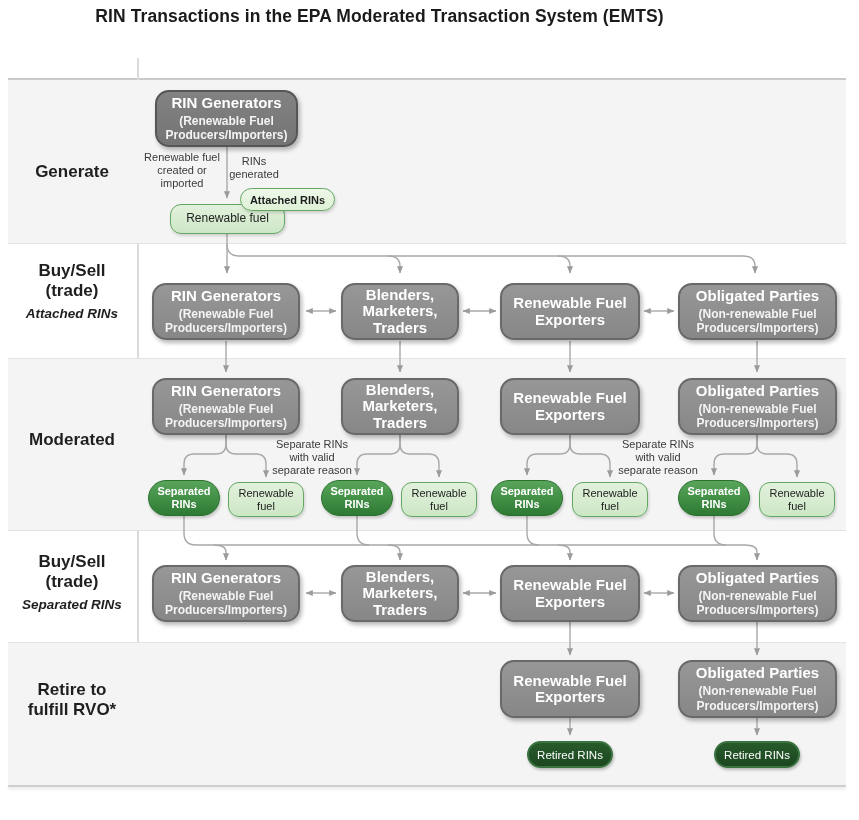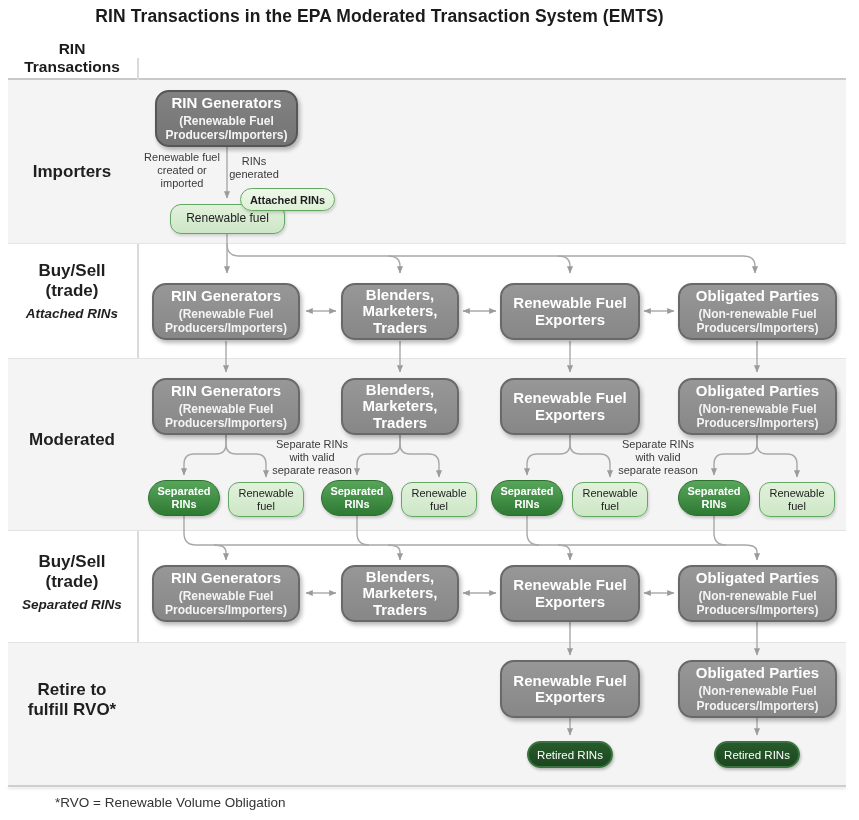--- a/index.html
+++ b/index.html
@@ -46,22 +46,20 @@
     box-shadow:1px 2px 3px rgba(0,0,0,0.25);box-sizing:border-box;}
   .connectors{position:absolute;left:0;top:0;z-index:1;}
   .footnote{position:absolute;left:55px;top:795px;font-size:13.5px;color:#333;}
 </style>
 </head>
 <body>
 
 <div class="canvas">
 
   <div class="title">RIN Transactions in the EPA Moderated Transaction System (EMTS)</div>
-  <div class="colhead pre">RIN
-Transactions</div>
   <div class="hline"></div>
   <div class="vline"></div>
 
   <div class="rowbg shade" style="top:80px;height:163px;"></div>
   <div class="rowbg rowsep" style="top:243px;height:115px;"></div>
   <div class="rowbg shade rowsep" style="top:358px;height:172px;"></div>
   <div class="rowbg rowsep" style="top:530px;height:112px;"></div>
   <div class="rowbg shade rowsep" style="top:642px;height:143px;"></div>
   <div class="bottomline"></div>
 
@@ -111,21 +109,21 @@
       <path d="M644,593 H674" marker-start="url(#ah)" marker-end="url(#ah)"></path>
 
       <path d="M570,622 V655" marker-end="url(#ah)"></path>
       <path d="M757,622 V655" marker-end="url(#ah)"></path>
 
       <path d="M570,718 V735" marker-end="url(#ah)"></path>
       <path d="M757,718 V735" marker-end="url(#ah)"></path>
     </g>
   </svg>
 
-  <div class="rowlabel" style="top:162px;">Importers</div>
+  <div class="rowlabel" style="top:162px;">Generate</div>
   <div class="rowlabel" style="top:261px;">
     <div class="pre">Buy/Sell
 (trade)</div>
     <div class="rowsub">Attached RINs</div>
   </div>
   <div class="rowlabel" style="top:430px;">Moderated</div>
   <div class="rowlabel" style="top:552px;">
     <div class="pre">Buy/Sell
 (trade)</div>
     <div class="rowsub">Separated RINs</div>
@@ -235,14 +233,13 @@
 Exporters</div>
   </div>
   <div class="gbox" style="left:678px;top:660px;width:159px;height:58px;">
     <div class="t pre">Obligated Parties</div>
     <div class="s pre">(Non-renewable Fuel
 Producers/Importers)</div>
   </div>
   <div class="pill-ret" style="left:527px;top:741px;width:86px;height:27px;">Retired RINs</div>
   <div class="pill-ret" style="left:714px;top:741px;width:86px;height:27px;">Retired RINs</div>
 
-  <div class="footnote">*RVO = Renewable Volume Obligation</div>
 </div>
 
 </body></html>

